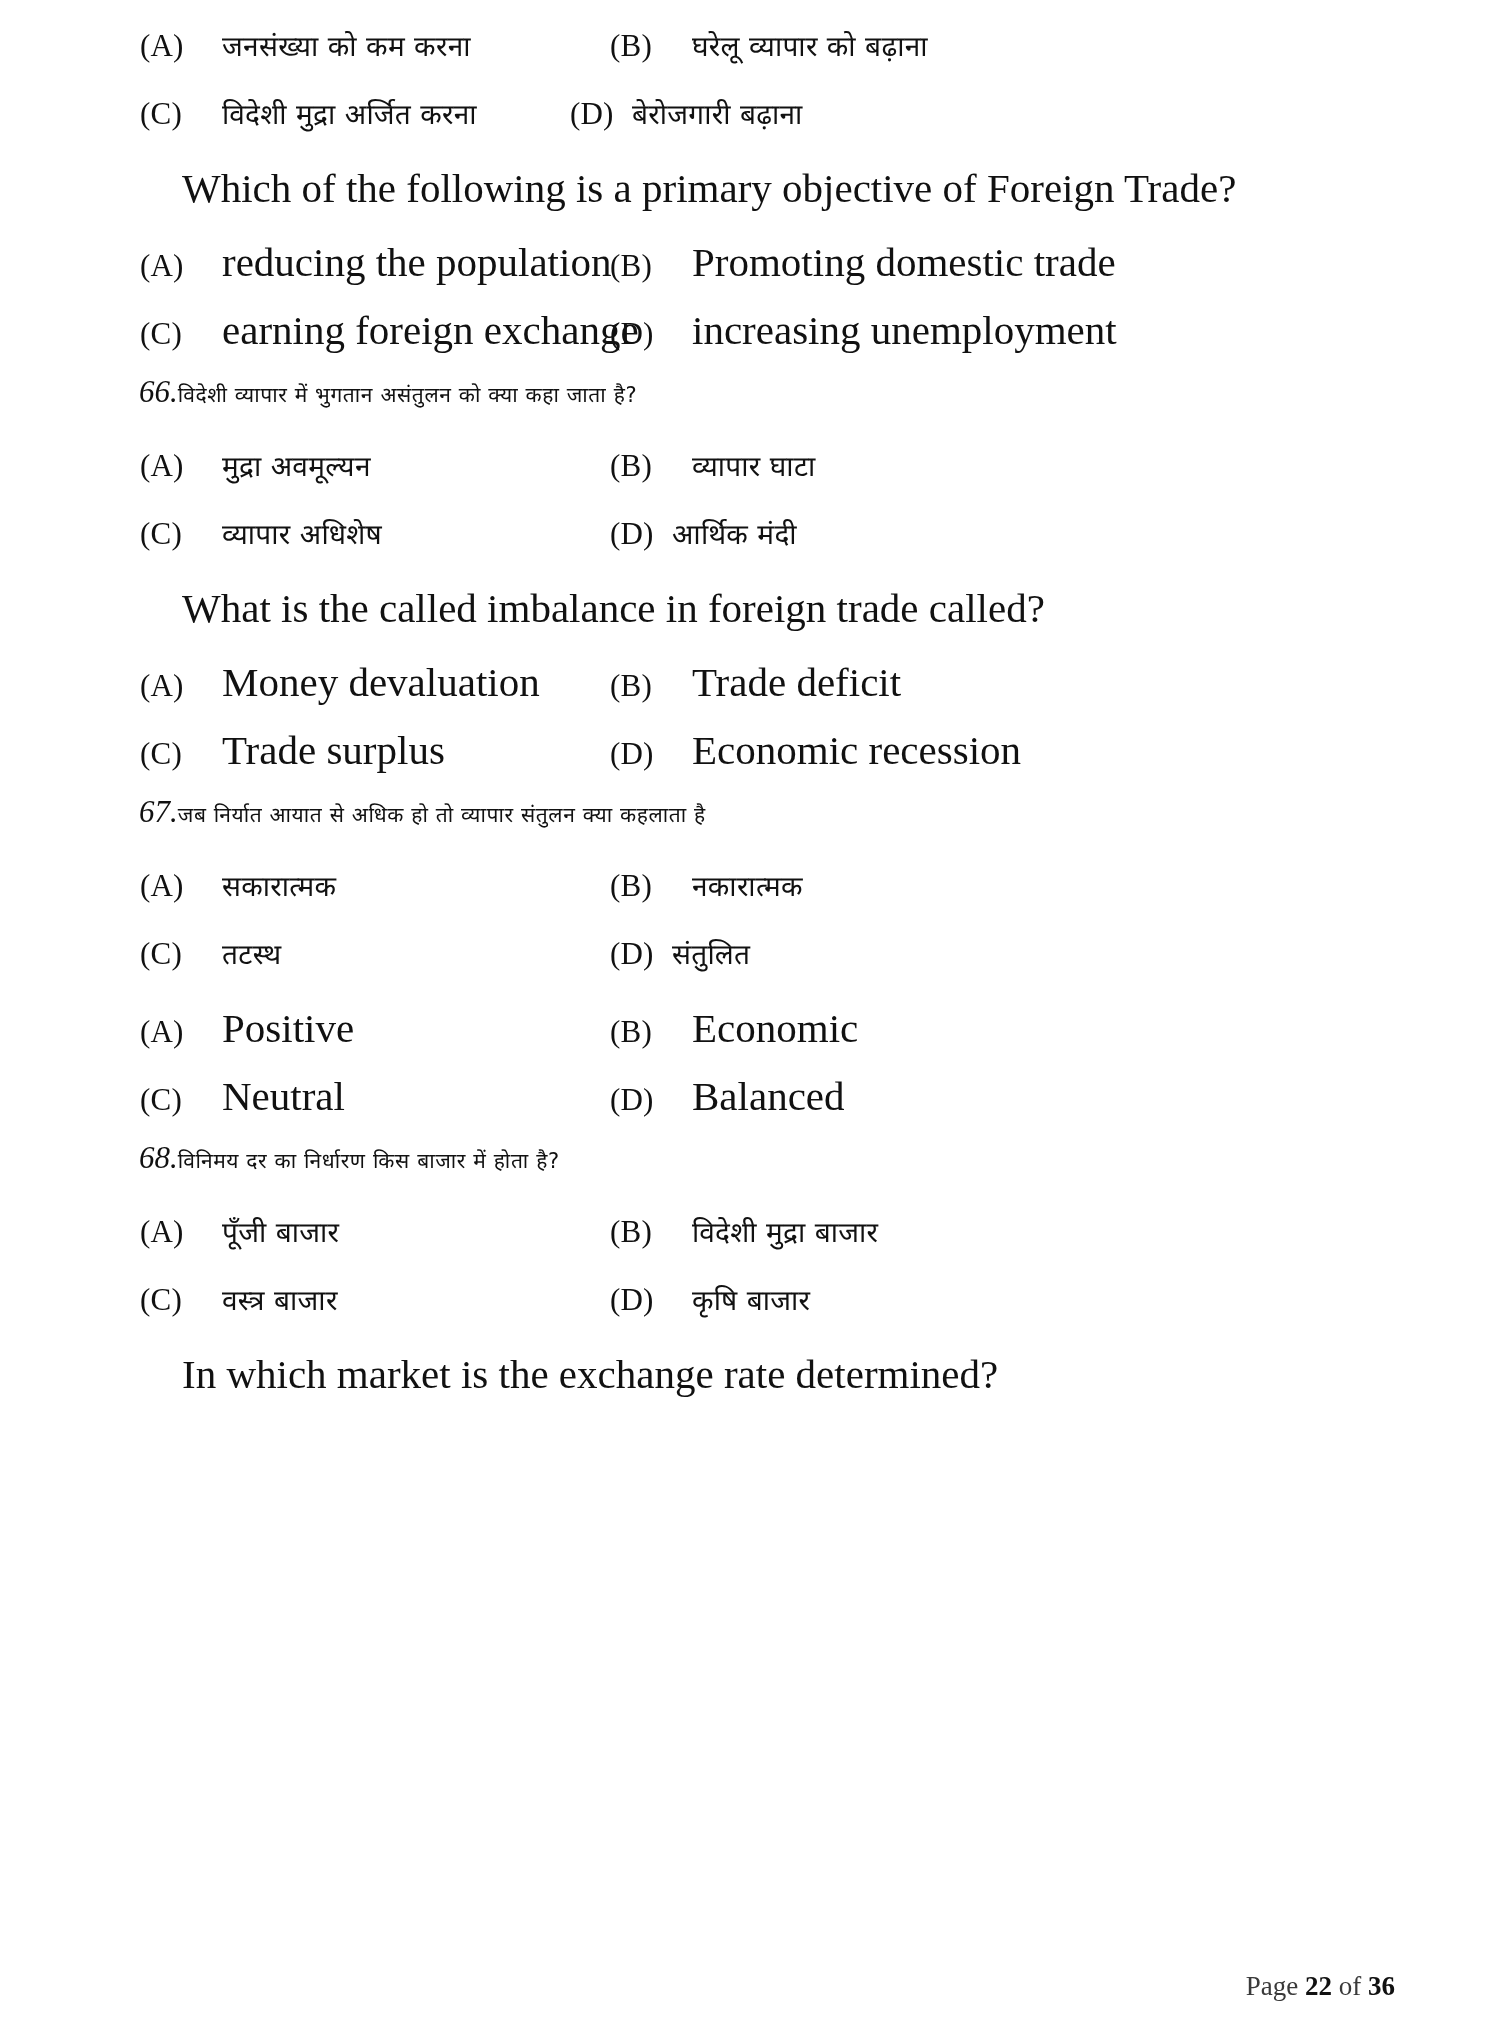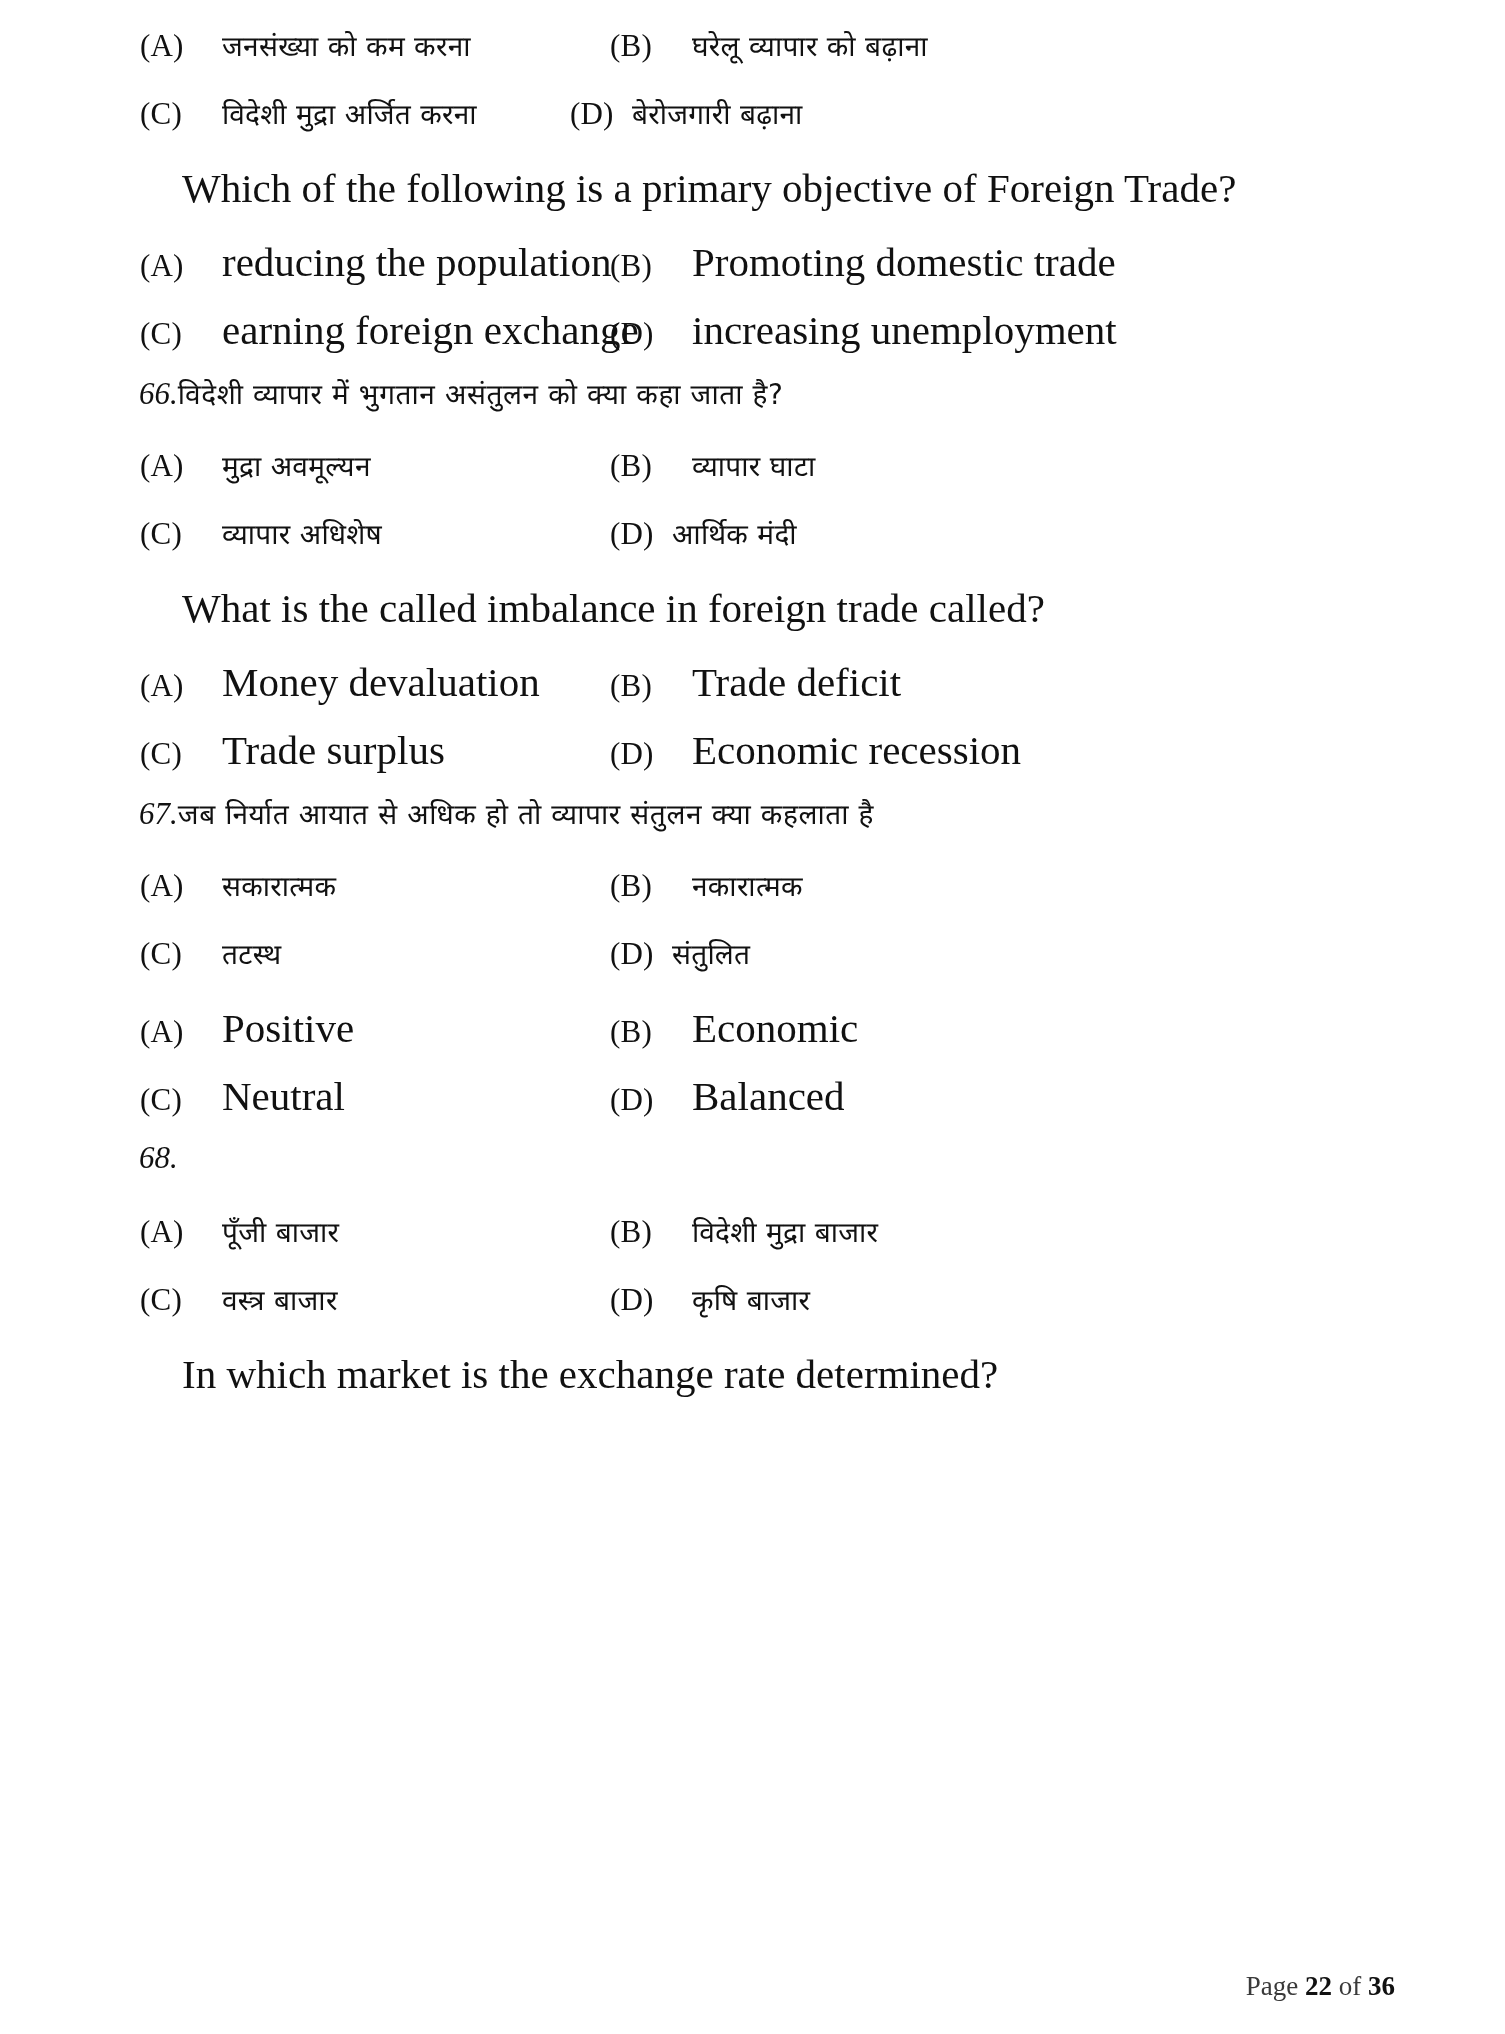--- a/index.html
+++ b/index.html
@@ -86,21 +86,21 @@
   }
   .qnum {
     font-family: "Liberation Serif", "DejaVu Serif", serif;
     font-size: 31px;
     color: #111;
     margin-left: -1px;
     font-style: italic;
   }
   .qtext-hi {
     font-family: "DejaVu Sans", sans-serif;
-    font-size: 28px;
+    font-size: 21px;
     color: #111;
     letter-spacing: 0.6px;
     white-space: nowrap;
   }
 
   .qline-en {
     display: flex;
     align-items: baseline;
     height: 74px;
     padding-left: 42px;
@@ -274,20 +274,21 @@
         <span class="txt-en">Neutral</span>
       </div>
       <div class="opt opt-d">
         <span class="lbl">(D)</span>
         <span class="txt-en">Balanced</span>
       </div>
     </div>
 
     <div class="qline">
       <span class="qnum">68.</span>
+      <span class="qtext-hi">विनिमय दर का निर्धारण किस बाजार में होता है?</span>
     </div>
 
     <div class="opt-row">
       <div class="opt opt-a">
         <span class="lbl">(A)</span>
         <span class="txt-hi">पूँजी बाजार</span>
       </div>
       <div class="opt opt-b">
         <span class="lbl">(B)</span>
         <span class="txt-hi">विदेशी मुद्रा बाजार</span>

